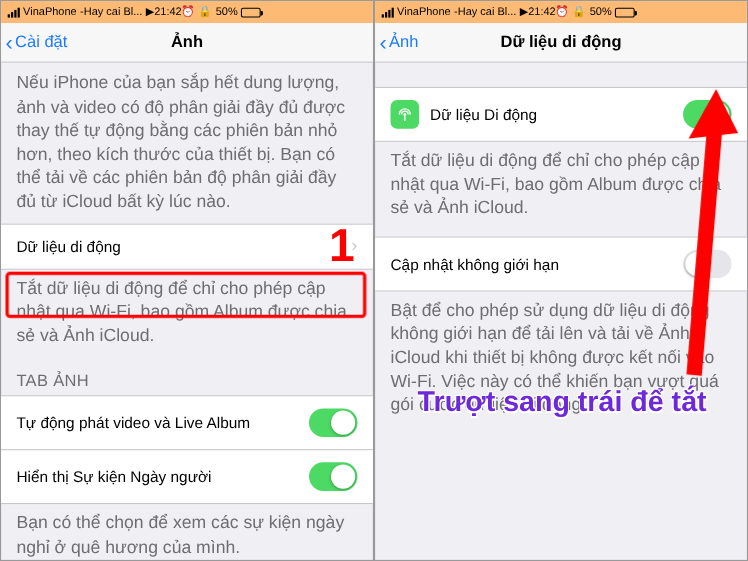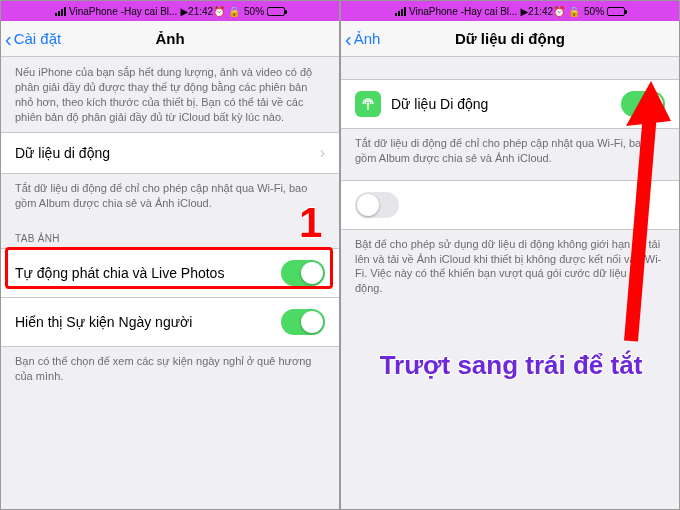--- a/index.html
+++ b/index.html
@@ -17,23 +17,23 @@
   height: 510px;
   background: #efeff4;
   border: 1px solid #999;
   display: flex;
   flex-direction: column;
   overflow: hidden;
   position: relative;
 }
 .status-bar {
   height: 20px;
-  background: #d946ef;
-  display: flex;
-  justify-content: center;
+  background: #fdba74;
+  display: flex;
+  justify-content: flex-start;
   align-items: center;
   padding: 0 6px;
   font-size: 10px;
   color: #000;
 }
 .status-left, .status-right { display: flex; align-items: center; gap: 3px; }
 .signal { display: inline-flex; gap: 1px; align-items: flex-end; }
 .signal span { width: 2px; background: #000; display: inline-block; }
 .signal span:nth-child(1){height:3px}.signal span:nth-child(2){height:5px}
 .signal span:nth-child(3){height:7px}.signal span:nth-child(4){height:9px}
@@ -52,27 +52,27 @@
 .nav-back {
   position: absolute; left: 4px; top: 0; bottom: 0;
   display: flex; align-items: center; color: #1a7aff;
   font-size: 15px; gap: 2px;
 }
 .nav-back .chev { font-size: 20px; line-height: 1; }
 .nav-title { font-weight: 600; font-size: 15px; }
 .content { flex: 1; overflow-y: auto; font-size: 12px; color: #000; }
 .desc {
   padding: 8px 14px;
-  font-size: 11px;
+  font-size: 16px;
   color: #6d6d72;
   line-height: 1.35;
 }
 .sect-header {
   padding: 14px 14px 4px;
-  font-size: 10px;
+  font-size: 15px;
   color: #6d6d72;
   text-transform: uppercase;
   letter-spacing: .3px;
 }
 .row {
   background: #fff;
   border-top: 1px solid #c8c8cc;
   border-bottom: 1px solid #c8c8cc;
   padding: 11px 14px;
   display: flex;
@@ -166,21 +166,21 @@
 
 
     <div class="row">
       <span class="row-label">Dữ liệu di động</span>
       <span class="chevron">›</span>
     </div>
     <div class="desc">Tắt dữ liệu di động để chỉ cho phép cập nhật qua Wi-Fi, bao gồm Album được chia sẻ và Ảnh iCloud.</div>
 
     <div class="sect-header">TAB ẢNH</div>
     <div class="row">
-      <span class="row-label">Tự động phát chia và Live Photos</span>
+      <span class="row-label">Tự động phát video và Live Album</span>
       <span class="toggle on">
           <span class="knob"></span>
         </span>
     </div>
 
     <div class="row">
       <span class="row-label">Hiển thị Sự kiện Ngày người</span>
       <span class="toggle on">
           <span class="knob"></span>
         </span>
@@ -232,20 +232,21 @@
       </span>
       <span class="row-label">Dữ liệu Di động</span>
       <span class="toggle on">
           <span class="knob"></span>
         </span>
     </div>
     <div class="desc">Tắt dữ liệu di động để chỉ cho phép cập nhật qua Wi-Fi, bao gồm Album được chia sẻ và Ảnh iCloud.</div>
 
     <div style="height:6px"></div>
     <div class="row">
+      <span class="row-label">Cập nhật không giới hạn</span>
       <span class="toggle">
           <span class="knob"></span>
         </span>
     </div>
     <div class="desc">Bật để cho phép sử dụng dữ liệu di động không giới hạn để tải lên và tải về Ảnh iCloud khi thiết bị không được kết nối vào Wi-Fi. Việc này có thể khiến bạn vượt quá gói cước dữ liệu di động.</div>
   </div>
 
   <svg class="arrow" style="left:250px; top:70px; width:80px; height:280px;" viewBox="0 0 80 280">
     <path d="M60 30 L40 270" stroke="#ff0000" stroke-width="14"></path>
     <polygon points="60,10 35,55 80,50" fill="#ff0000"></polygon>

